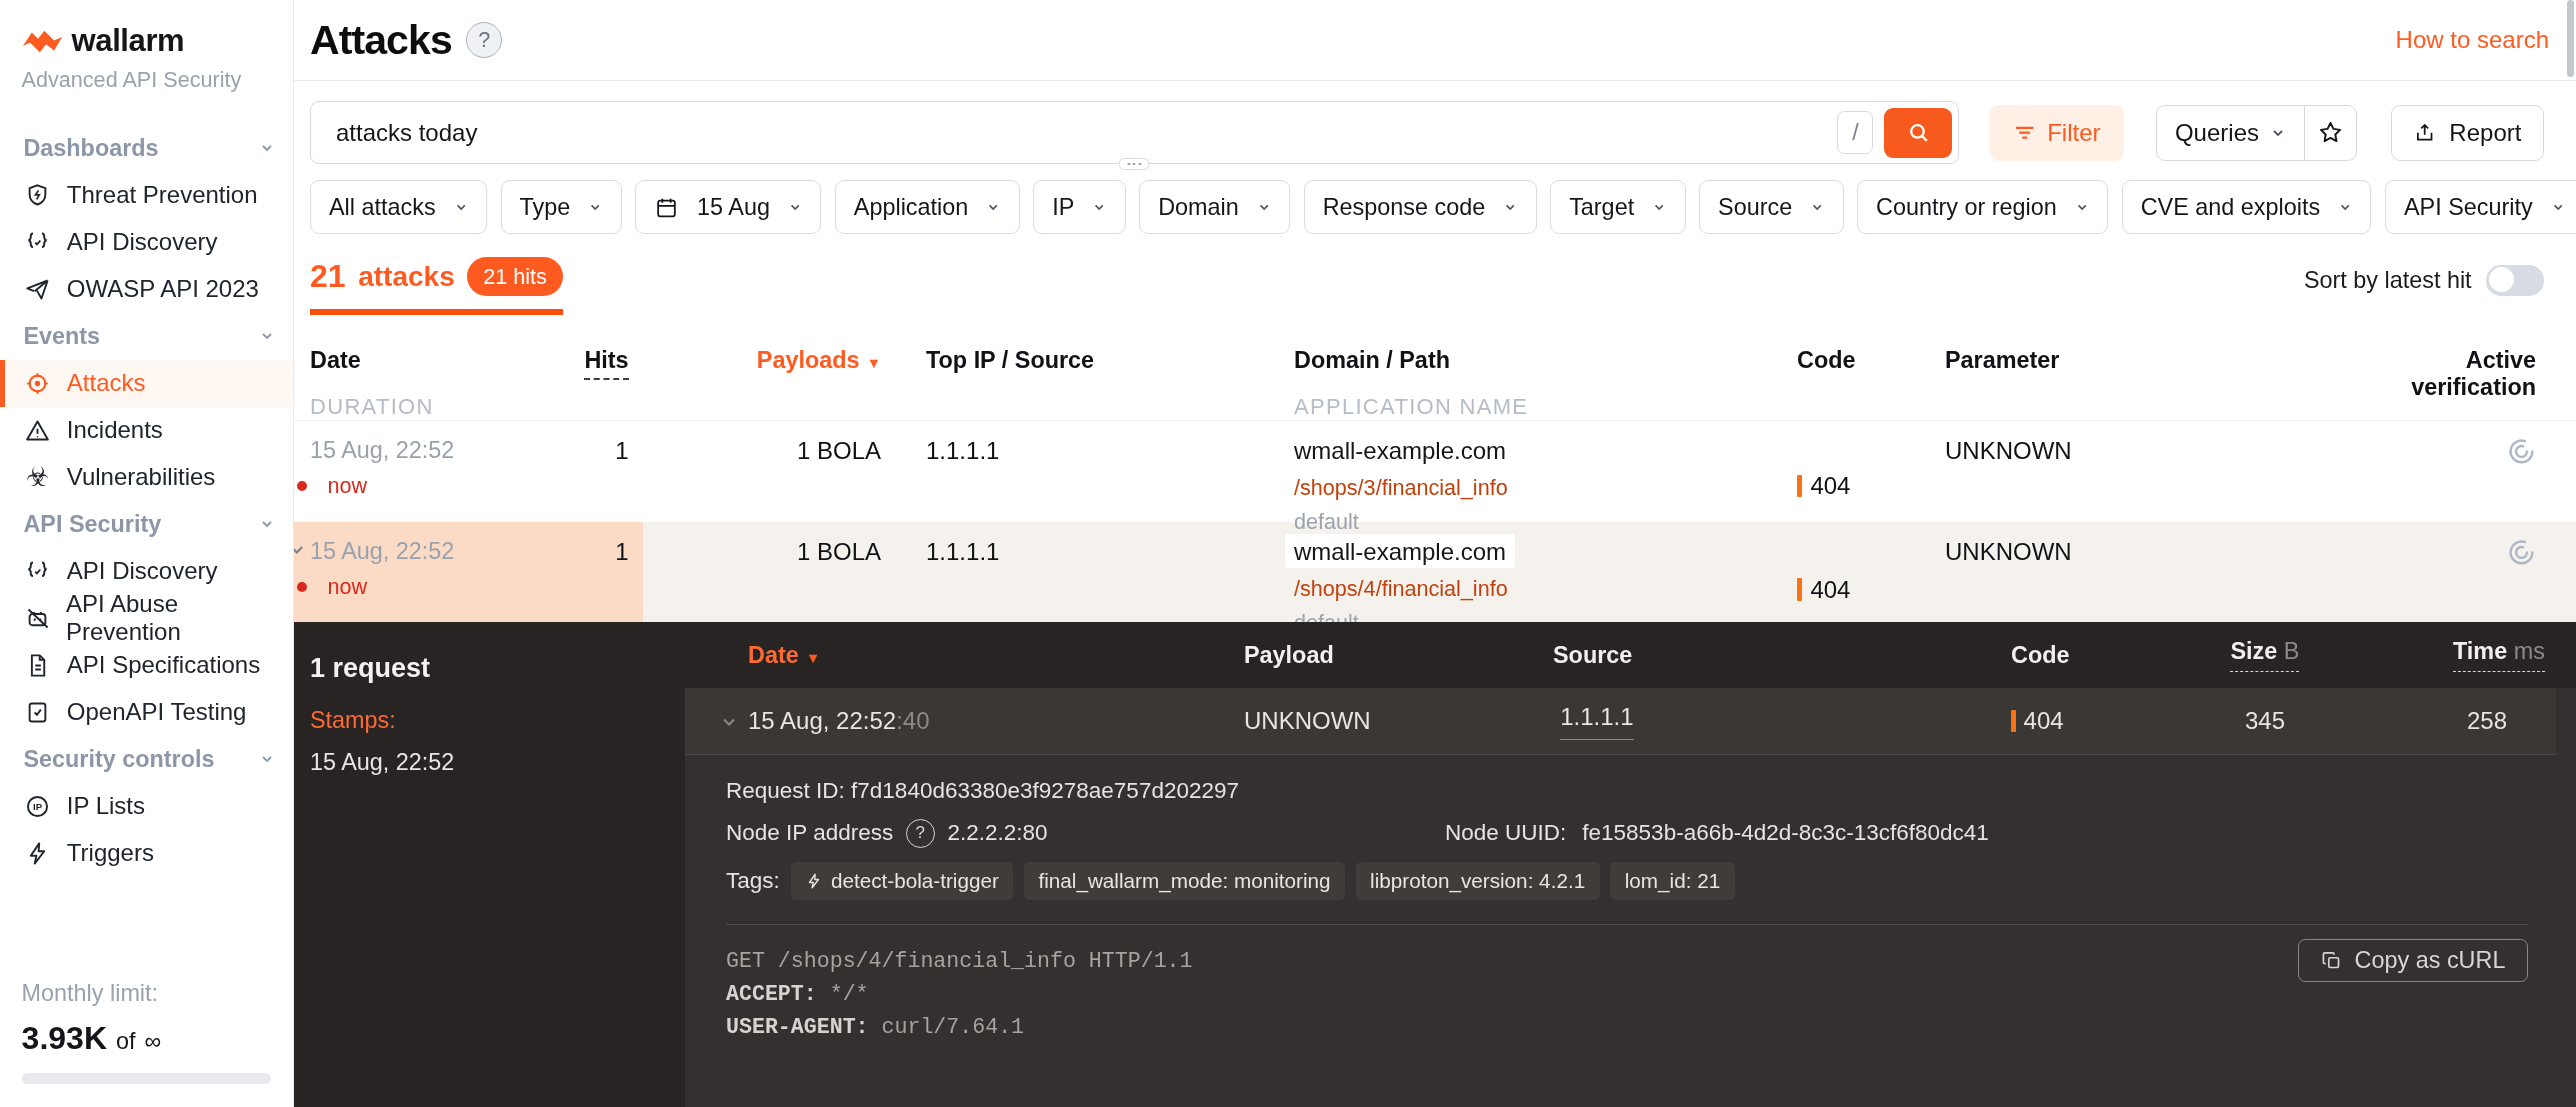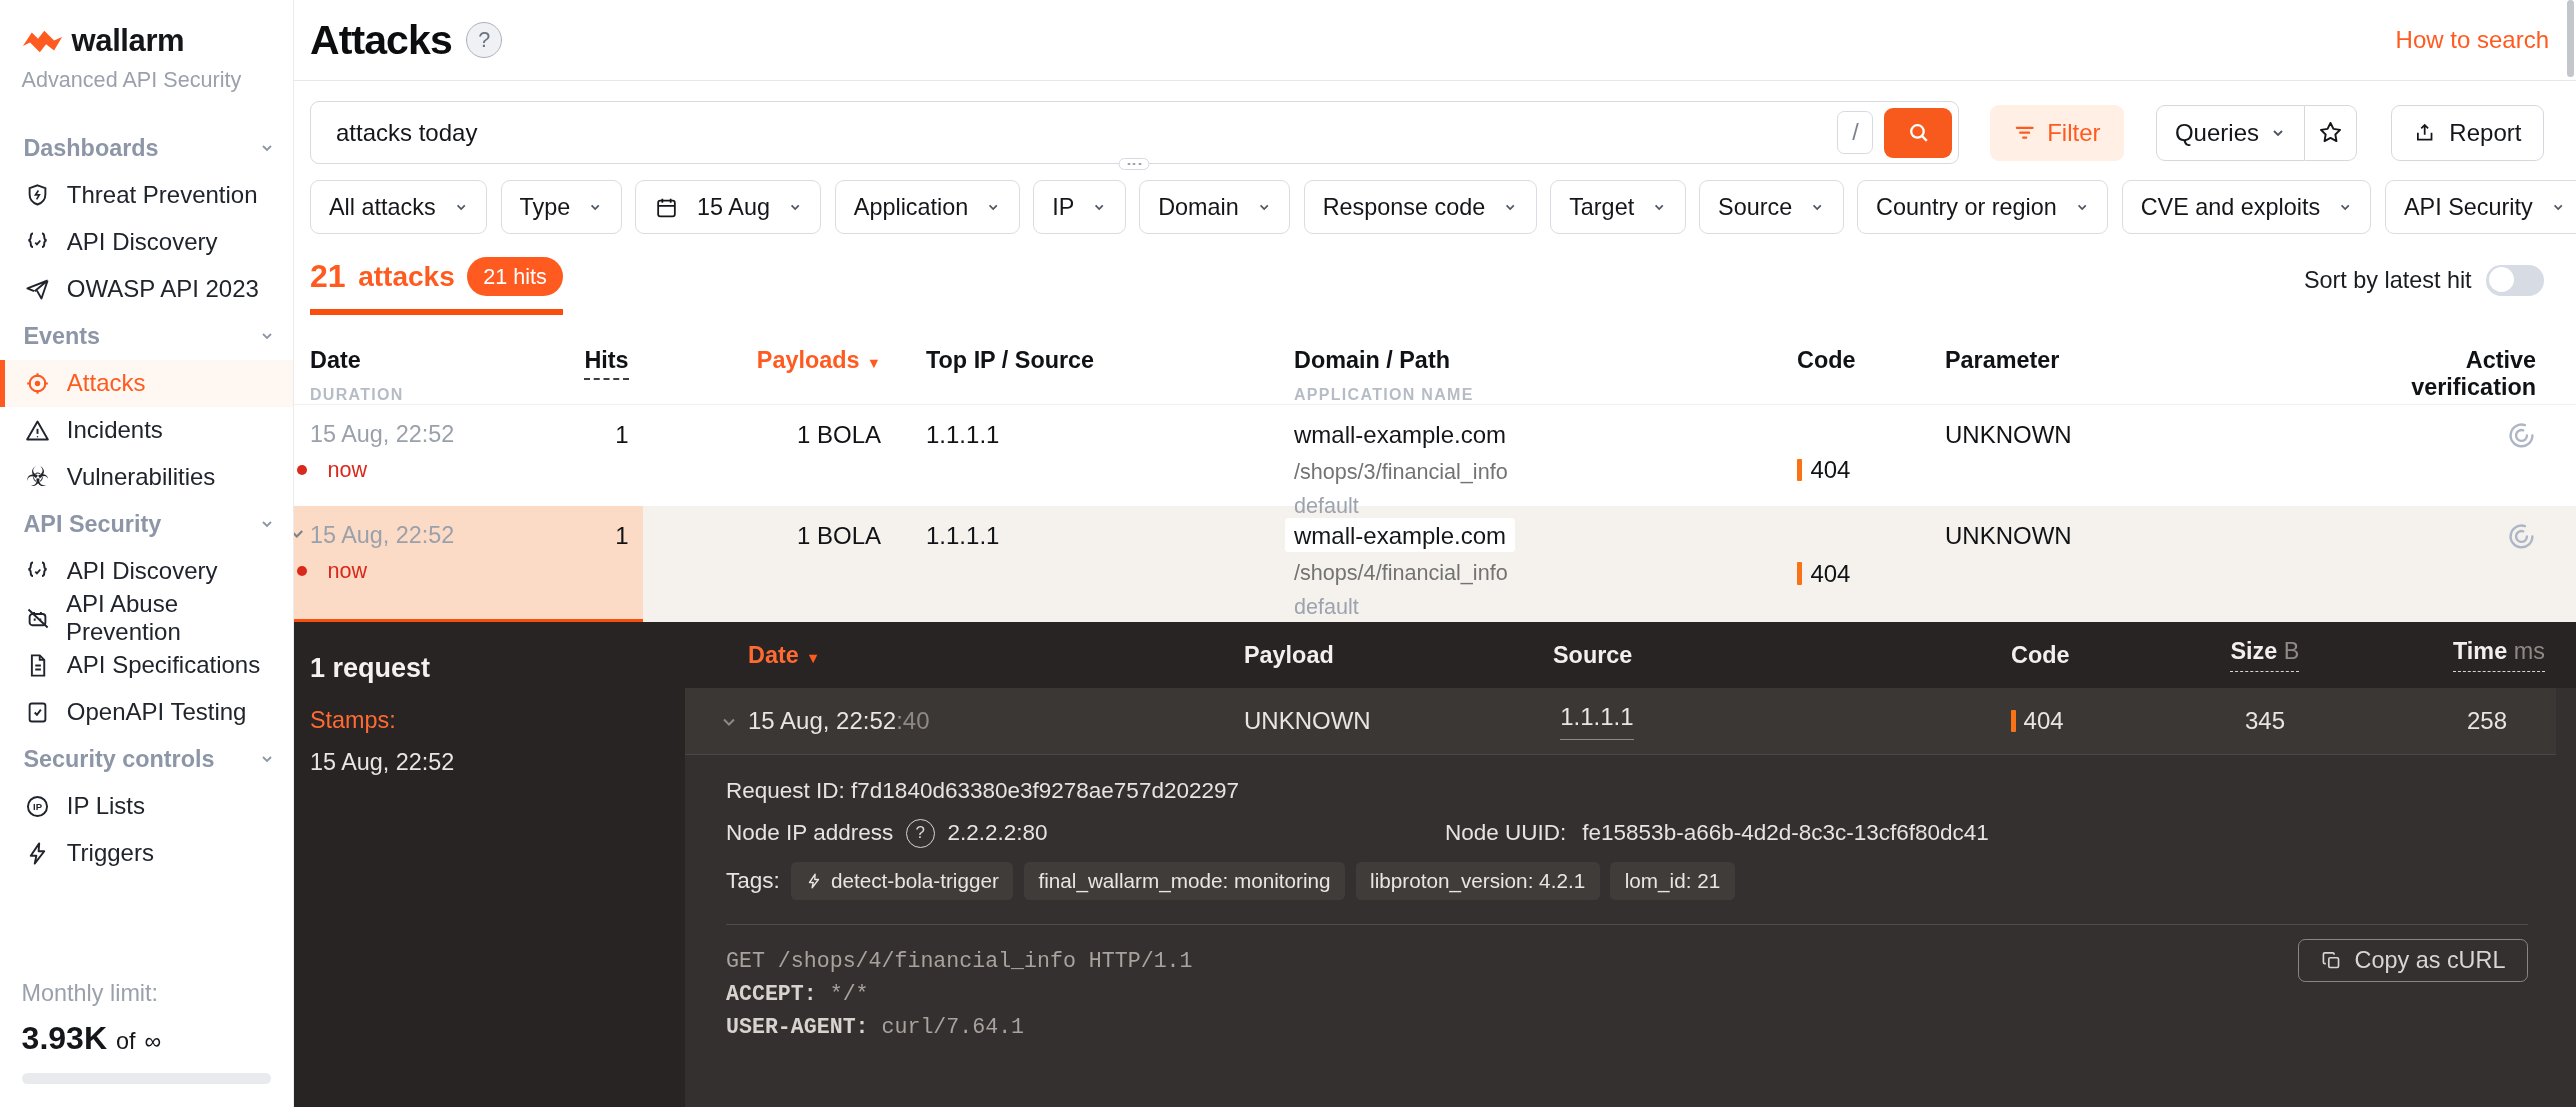--- a/index.html
+++ b/index.html
@@ -60,21 +60,21 @@
   .hits-badge { background:#ff5a1f; color:#fff; font-size:21.6px; border-radius:20px; padding:6.3px 16px; }
   .sort-block { display:flex; align-items:center; gap:14.4px; margin-top:7.2px; }
   .sort-label { font-size:23.4px; color:#1a1c20; }
   .toggle { width:58px; height:31px; border-radius:15.3px; background:#d7dbe3; position:relative; cursor:pointer; }
   .toggle .knob { position:absolute; left:2.7px; top:2.7px; width:25px; height:25px; border-radius:50%; background:#fff; }
 
   
   .atk-grid { display:grid; grid-template-columns:373px 256px 395px 503px 148px 211px 419px; }
   .atk-header { margin-top:32px; }
   .hdr-cell { font-size:23.4px; font-weight:bold; color:#101215; }
-  .hdr-sub { margin-top:12px; font-size:16px; font-weight:bold; color:#b6bcc6; letter-spacing:1.3px; }
+  .hdr-sub { margin-top:20px; font-size:22px; font-weight:normal; color:#b6bcc6; letter-spacing:1.3px; }
   .c-datehits { display:flex; justify-content:space-between; padding-left:40px; padding-right:14.4px; }
   .c-payloads { text-align:right; padding-right:18px; }
   .c-ip { padding-left:27px; }
   .c-verif { text-align:right; padding-right:39px; }
   .hits-underline { display:inline-block; padding-bottom:4.5px; border-bottom:2.7px dashed #3a3f46; }
   .payloads-hdr { color:#ff5a1f; }
   .sort-arrow { font-size:14.4px; color:#ff5a1f; margin-left:7.2px; }
   .atk-row { cursor:pointer; }
   .atk-row > div { padding-top:16px; }
   .row-1 { height:102px; border-top:0.9px solid #f1f1f1; }
@@ -85,21 +85,21 @@
   .row-chev { position:absolute; left:16px; top:1.8px; color:#7a828c; }
   .date-text { font-size:23.4px; color:#9aa1ab; }
   .now-line { margin-top:9px; display:flex; align-items:center; gap:20px; margin-left:-12.6px; }
   .now-dot { width:10px; height:10px; border-radius:50%; background:#d9291c; }
   .now-text { font-size:21.6px; color:#d9291c; }
   .hits-val { font-size:24px; color:#101215; }
   .payloads-val { font-size:24px; color:#101215; text-align:right; padding-right:18px; }
   .ip-val { font-size:24px; color:#101215; padding-left:27px; }
   .domain-line { font-size:24px; color:#15161a; }
   .domain-hl { background:#ffffff; border-radius:3.6px; padding:3.6px 9px; margin-left:-9px; }
-  .path-line { margin-top:10.8px; font-size:21.6px; color:#737373; }
+  .path-line { margin-top:10.8px; font-size:21.6px; color:#c2410c; }
   .app-line { margin-top:8px; font-size:21.6px; color:#9ca3af; }
   .code-val { display:flex; align-items:center; gap:8px; }
   .code-bar { width:5.4px; height:22.5px; background:#f97316; border-radius:0.9px; }
   .code-num { font-size:24px; color:#101215; }
   .param-val { font-size:24px; color:#101215; }
   .verif-cell { text-align:right; padding-right:39px; }
   .spinner { display:inline-block; }
 
   
   .dark-panel { position:absolute; left:270px; right:0; top:622px; bottom:0; display:grid; grid-template-columns:415px 1fr; grid-template-rows:66px 67px 1fr; background:#343030; }

